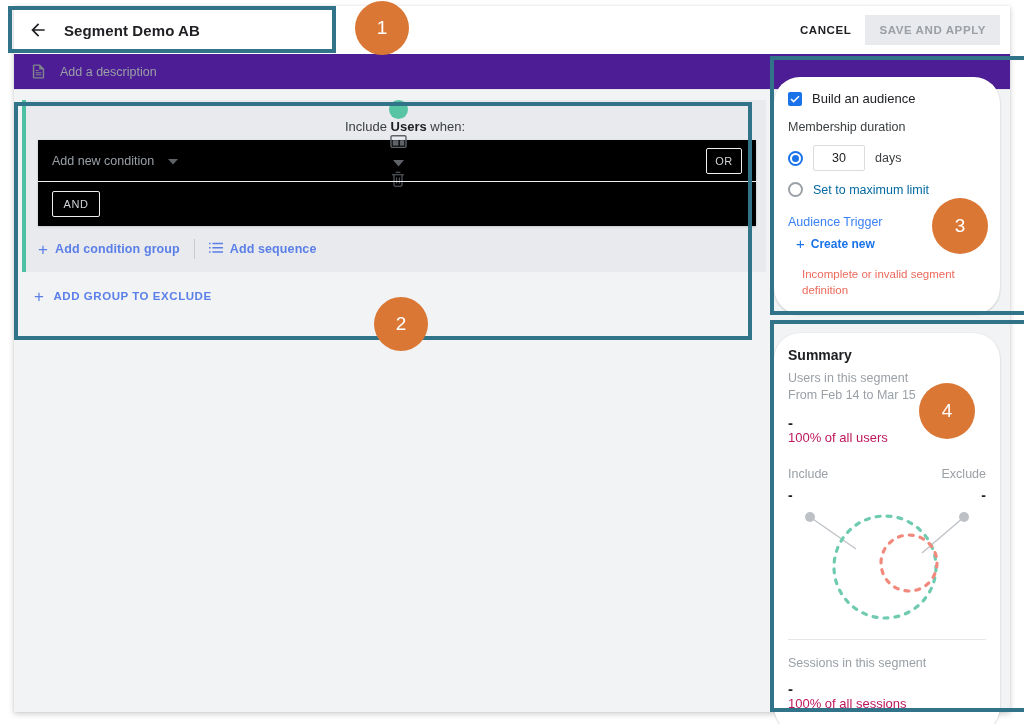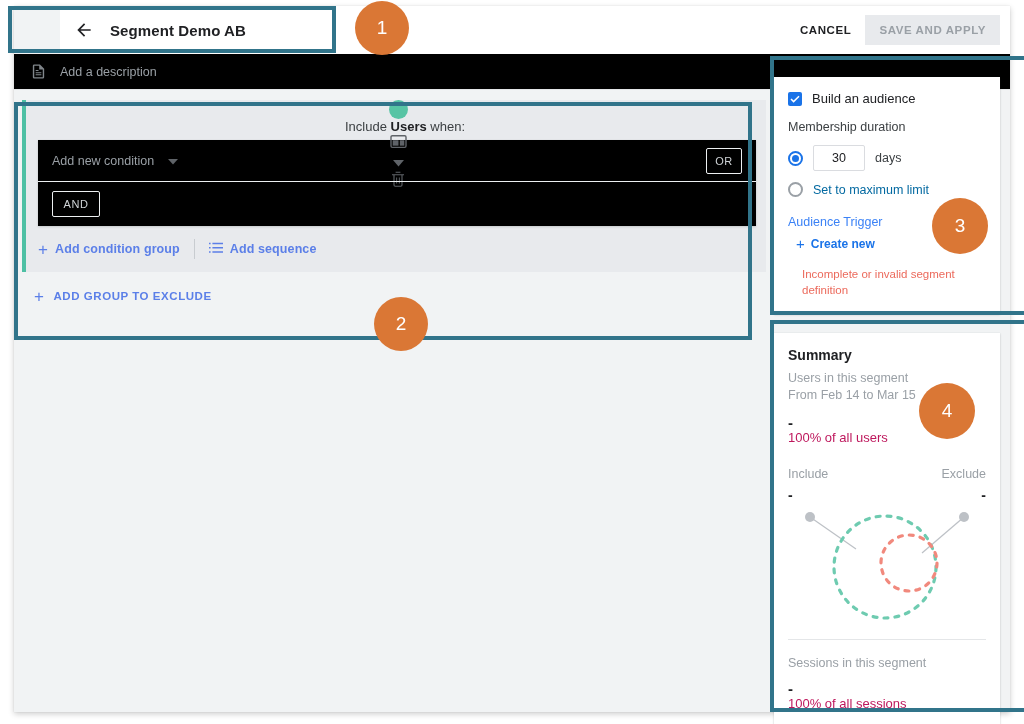--- a/index.html
+++ b/index.html
@@ -17,21 +17,21 @@
     left: 14px; top: 6px;
     width: 996px; height: 706px;
     background: #f1f3f4;
     box-shadow: 0 2px 6px rgba(0,0,0,.20), 0 0 1px rgba(0,0,0,.12);
   }
 
   
   .titlebar {
     position: absolute; left:0; top:0; right:0; height: 48px;
     background: #ffffff;
-    display: flex; align-items: center; margin-left: 46px;
+    display: flex; align-items: center;
   }
   .back-btn {
     width: 40px; height: 40px; margin-left: 4px;
     display:flex; align-items:center; justify-content:center;
     cursor: pointer;
   }
   .back-btn svg { display:block; }
   .seg-title {
     font-size: 15px; font-weight: bold; color: #202124;
     letter-spacing: .1px;
@@ -48,21 +48,21 @@
   .btn-save {
     font-size: 11.5px; font-weight: bold; letter-spacing: .6px;
     color: #9aa0a6; background: #e8eaed; border: none;
     padding: 9px 14px; margin-right: 10px; cursor: default;
     font-family: "Liberation Sans", sans-serif;
   }
 
   
   .desc-row {
     position:absolute; left:0; top:48px; right:0; height: 36px;
-    background: #000000;
+    background: #4c1d95;
     display:flex; align-items:center;
     border-bottom: 1px solid #e4e6e8;
   }
   .desc-icon { margin-left: 14px; width: 20px; height:20px; display:flex; align-items:center; justify-content:center;}
   .desc-text { margin-left: 12px; font-size: 12.5px; color: #9aa0a6; }
 
   
   .body-area {
     position:absolute; left:0; top:84px; right:0; bottom:0;
     background: #f1f3f4;
@@ -139,20 +139,21 @@
   }
   .exclude-link {
     display:flex; align-items:center; gap: 9px;
     font-size: 11.5px; color: #5b7fe8; font-weight: bold;
     letter-spacing:.55px; cursor:pointer;
   }
 
   .panel {
     background:#ffffff;
     box-shadow: 0 1px 2px rgba(60,64,67,.22), 0 0 1px rgba(60,64,67,.12);
+    border-radius: 26px;
   }
   .audience-panel { position:absolute; right:10px; top: -13px; width: 226px; padding: 14px 14px 16px 14px;}
 
   .chk-row { display:flex; align-items:center; gap: 10px; }
   .chkbox {
     width: 14px; height: 14px; background:#1a73e8; border-radius: 2px;
     display:flex; align-items:center; justify-content:center; flex:0 0 auto;
     cursor:pointer;
   }
   .chk-label { font-size: 13px; color:#202124; }

